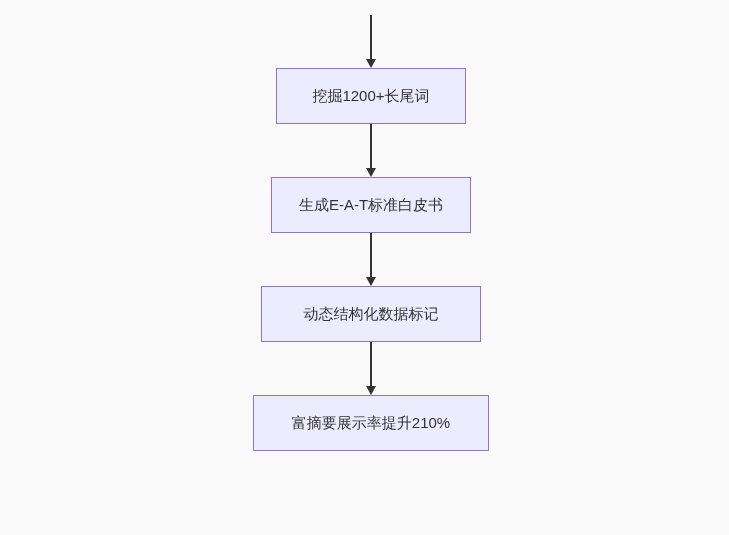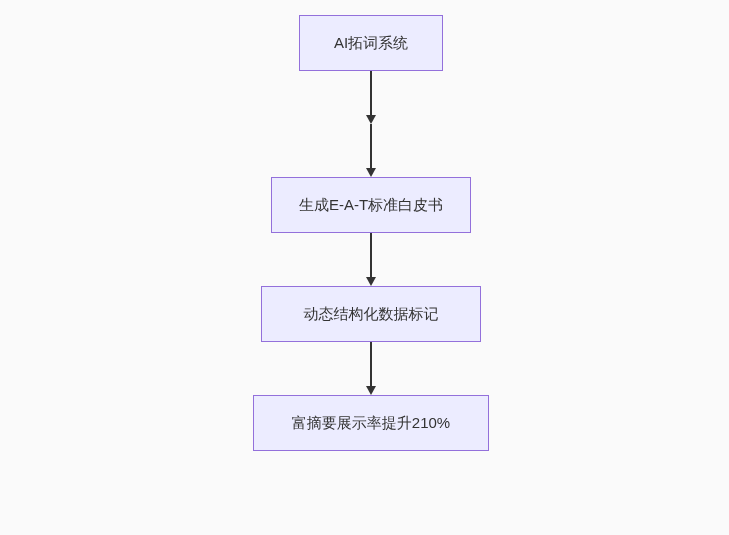--- a/index.html
+++ b/index.html
@@ -74,29 +74,29 @@
     border-right: 5px solid transparent;
     border-top: 9px solid var(--edge-color);
   }
 </style>
 </head>
 <body>
 
 <div class="canvas">
   <div class="flow">
 
-    <div class="node n1">
-      <span>AI拓词系统</span>
-    </div>
 
     <div class="edge">
       <div class="line"></div>
       <div class="head"></div>
     </div>
 
+    <div class="node n2">
+      <span>挖掘1200+长尾词</span>
+    </div>
 
     <div class="edge">
       <div class="line"></div>
       <div class="head"></div>
     </div>
 
     <div class="node n3">
       <span>生成E-A-T标准白皮书</span>
     </div>
 

